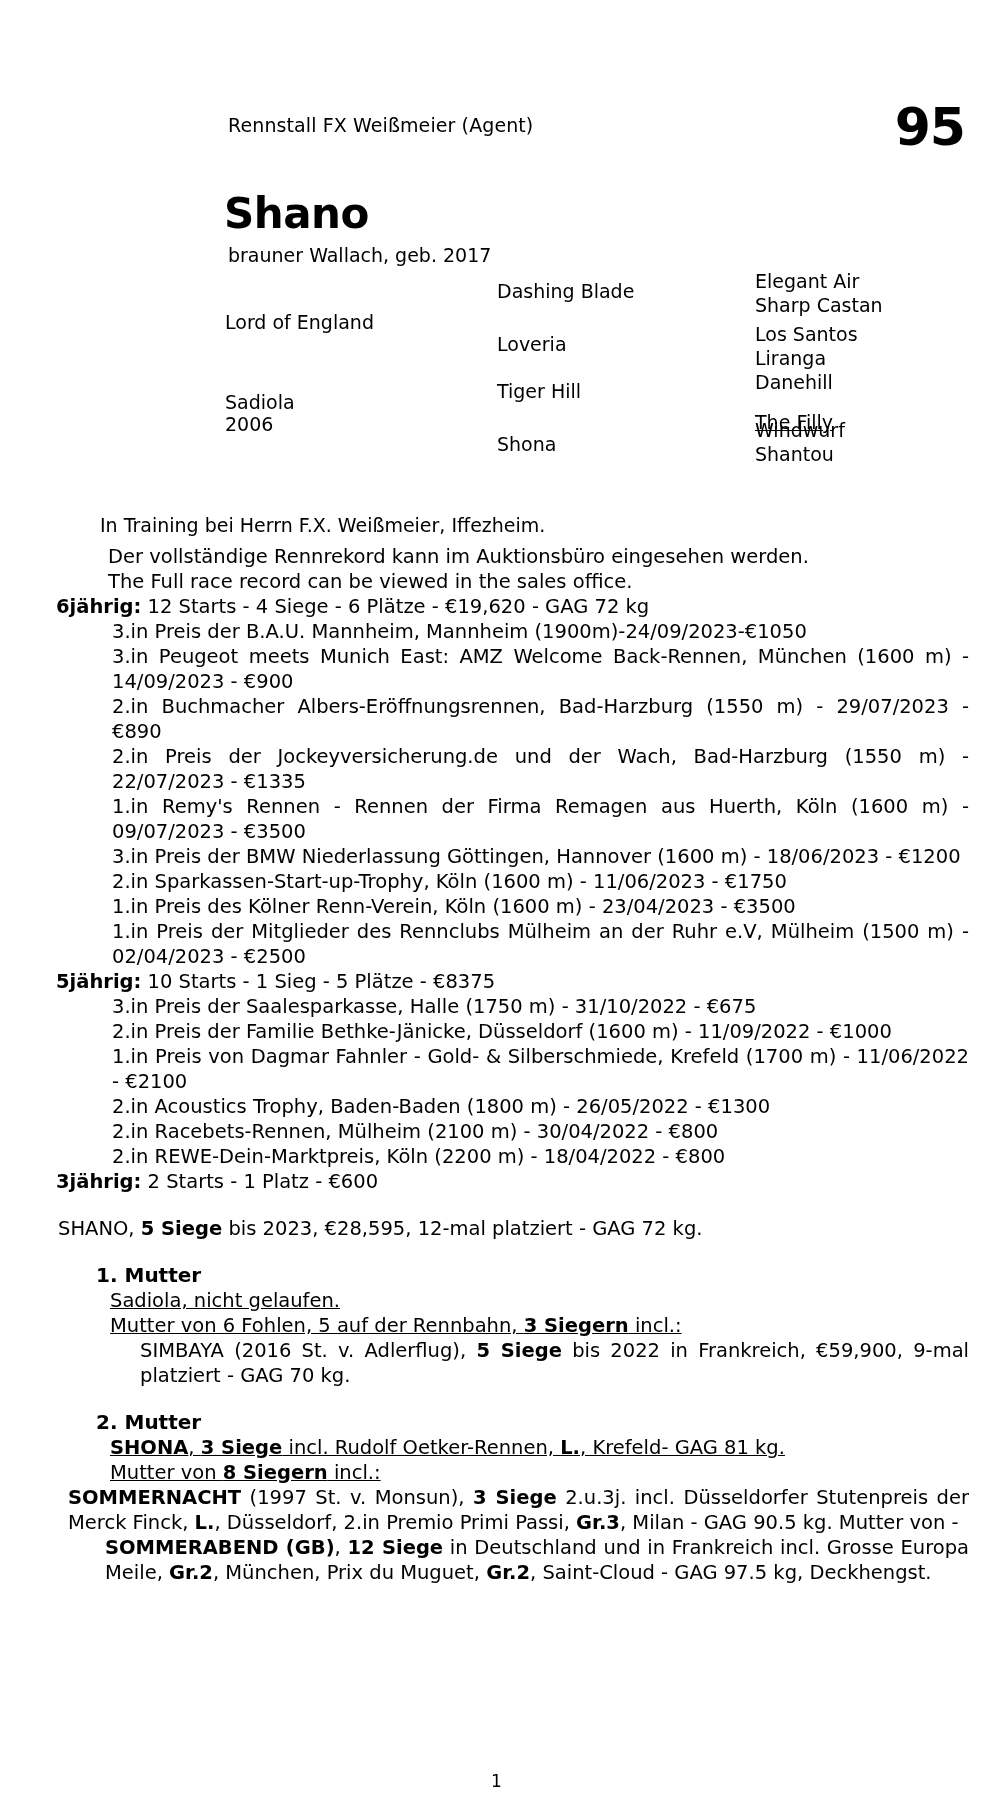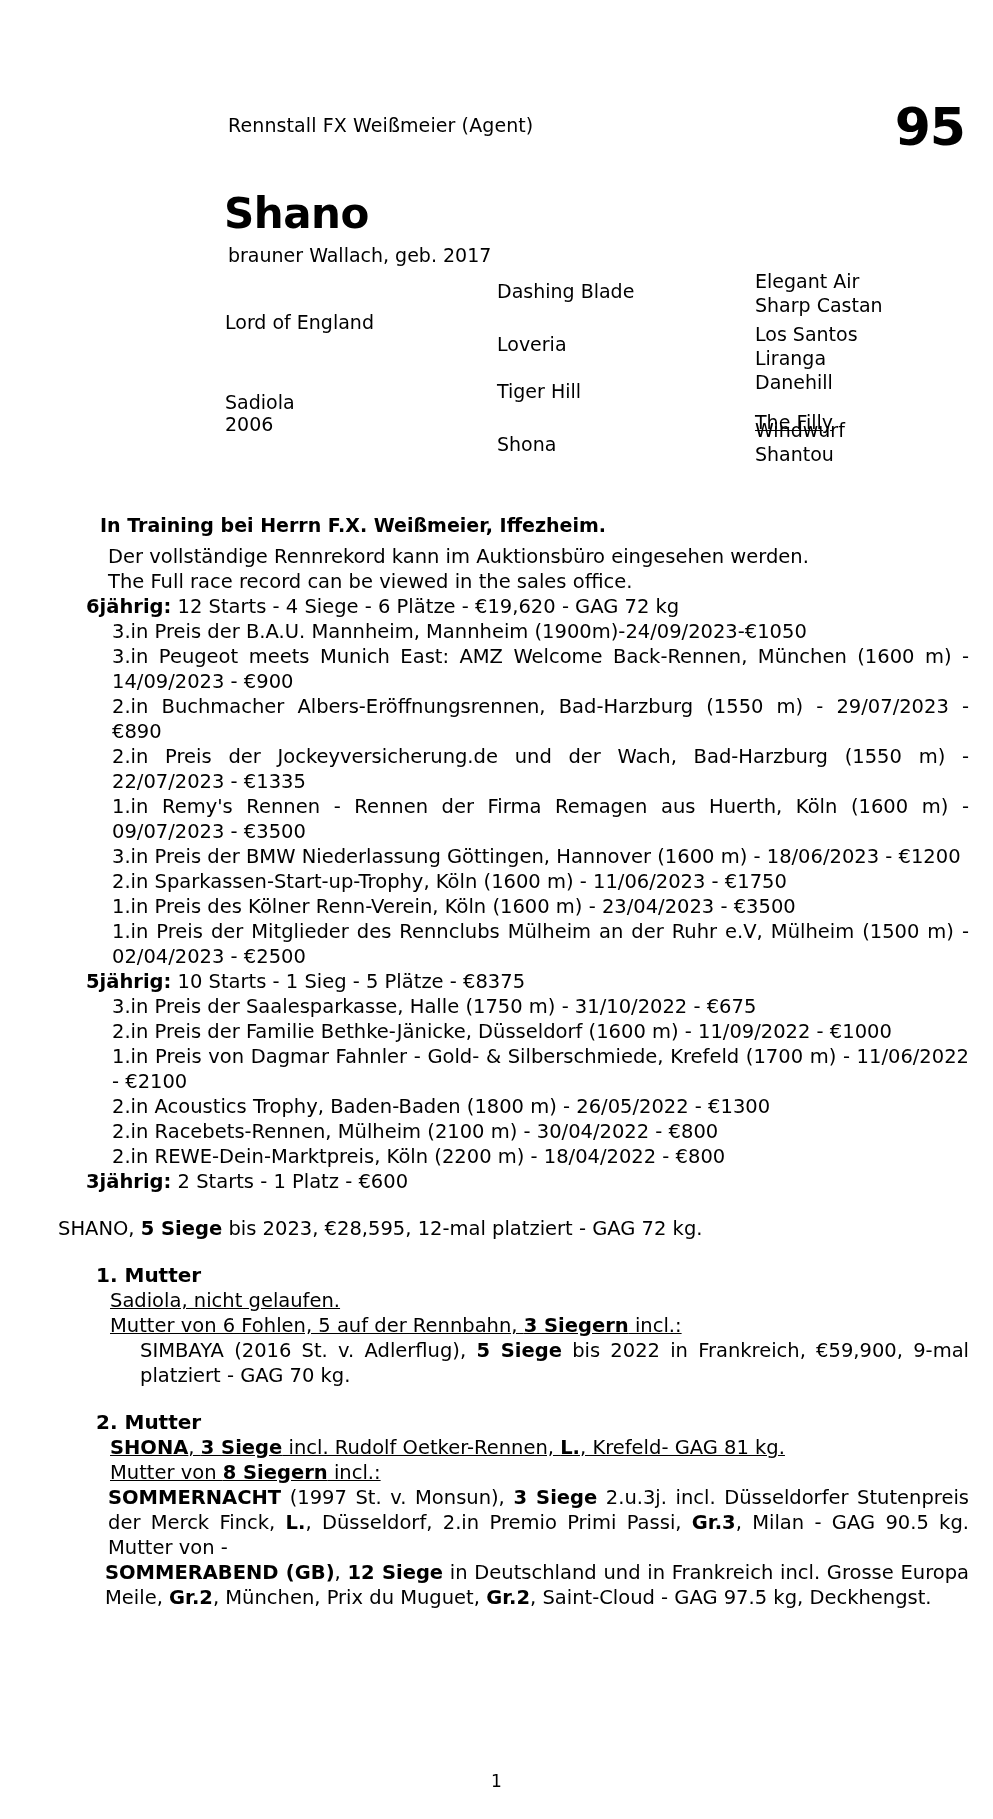--- a/index.html
+++ b/index.html
@@ -100,45 +100,45 @@
   .line {
     position: relative;
     padding-left: 100px;
     padding-right: 24px;
     margin: 0;
   }
   .just {
     text-align: justify;
     text-align-last: left;
   }
-  .l-training { padding-left: 100px; font-size: 19px; font-weight: bold; }
+  .l-training { padding-left: 100px; font-size: 19px; }
   .l-note { padding-left: 108px; }
   .season {
-    padding-left: 86px;
+    padding-left: 56px;
     font-size: 19.5px;
   }
   .season b { font-weight: bold; }
   .race {
     padding-left: 112px;
     text-indent: 0;
     text-align: justify;
     text-align-last: left;
   }
   .spacer-6 { height: 6px; }
   .spacer-22 { height: 22px; }
 
   .summary { padding-left: 58px; }
   .sec-title {
     padding-left: 96px;
     font-weight: bold;
     font-size: 20px;
   }
   .ind1 { padding-left: 110px; text-decoration: underline; }
   .ind2 { padding-left: 140px; }
-  .ind3 { padding-left: 108px; }
+  .ind3 { padding-left: 68px; }
   .ind4 { padding-left: 105px; }
 
   b { font-weight: bold; }
 
   .page-number {
     position: absolute;
     left: 0;
     top: 1740px;
     width: 993px;
     text-align: center;

